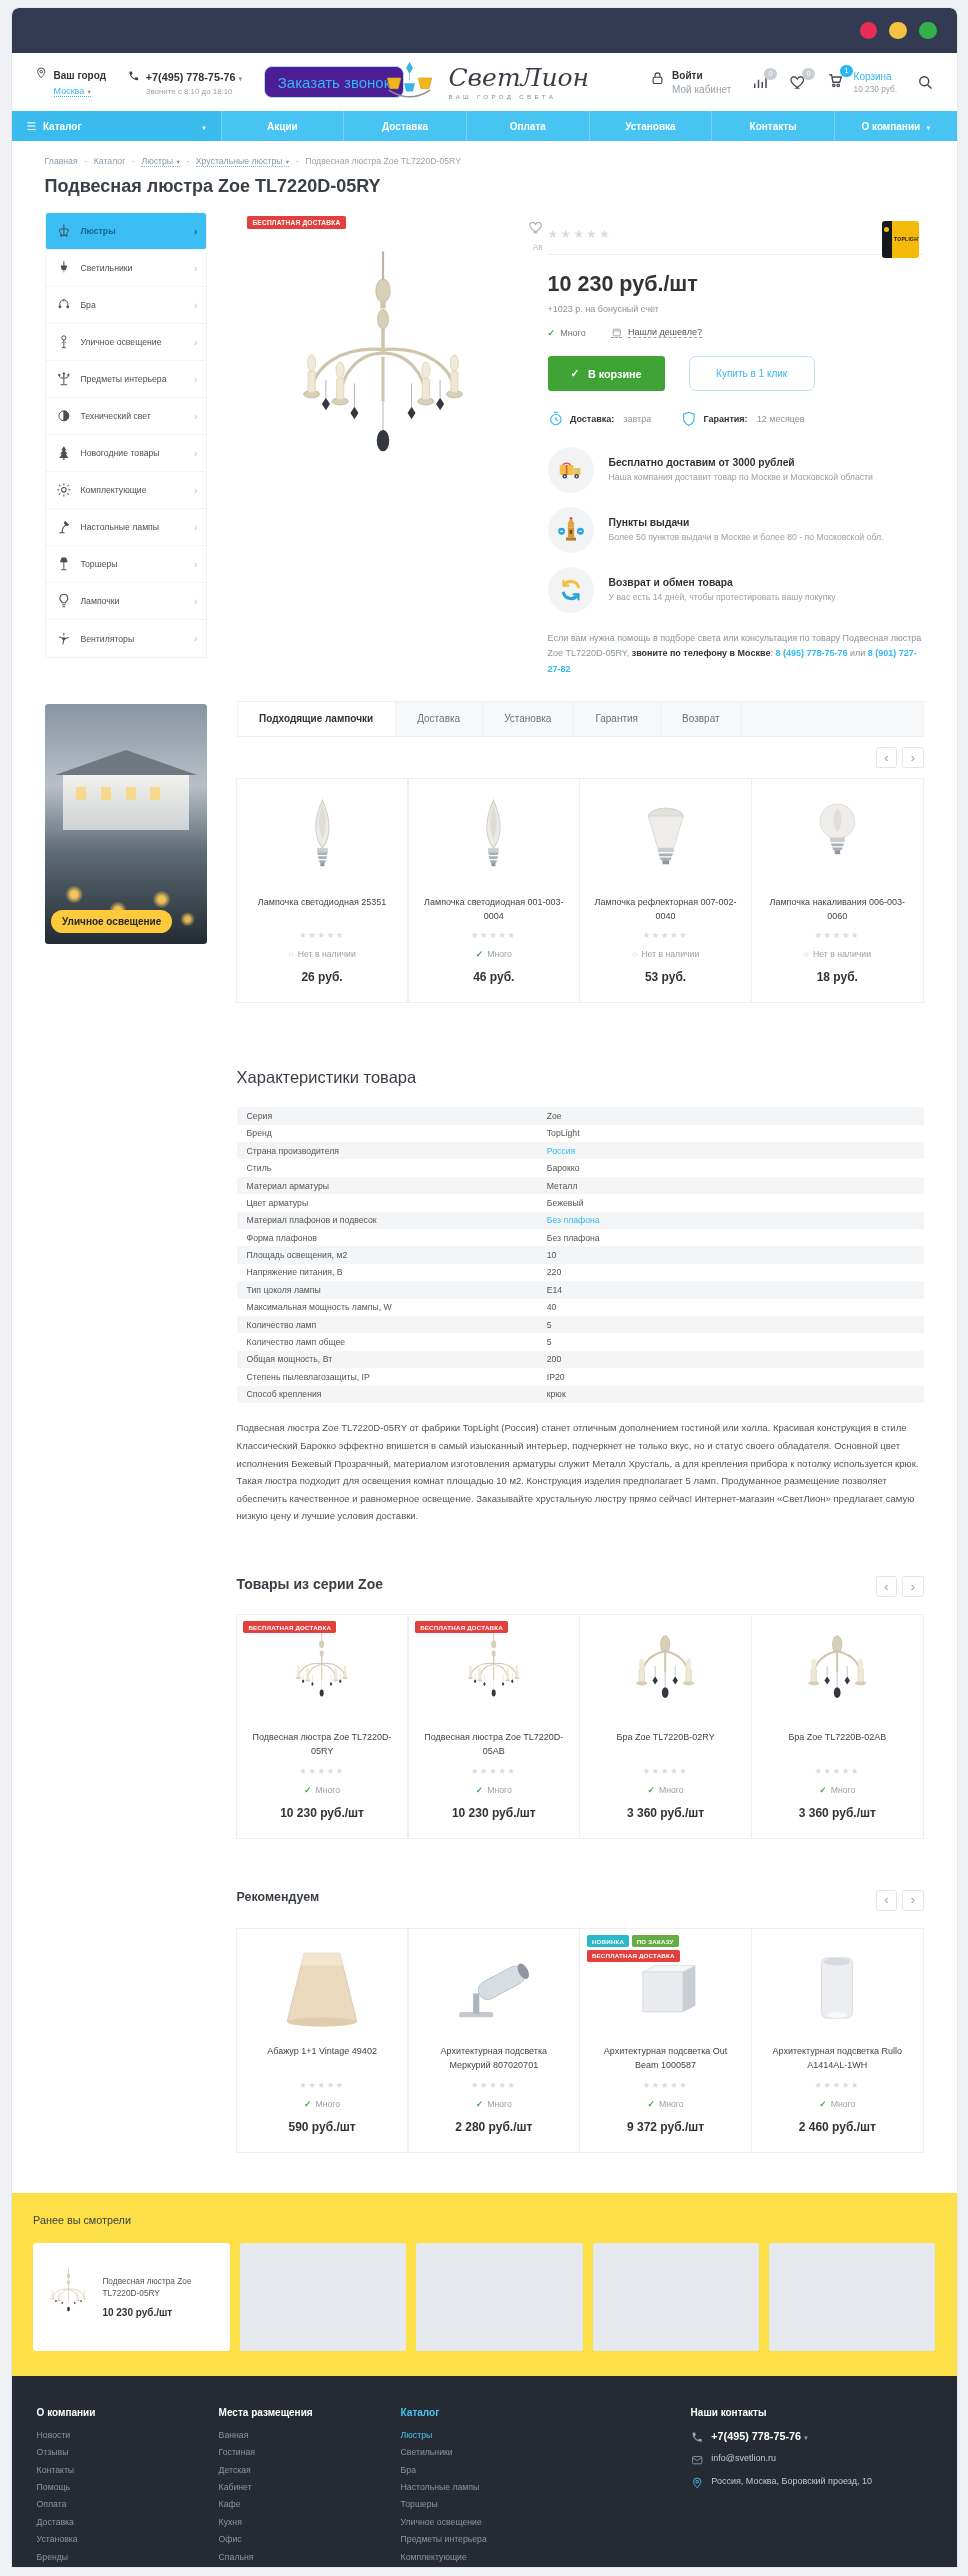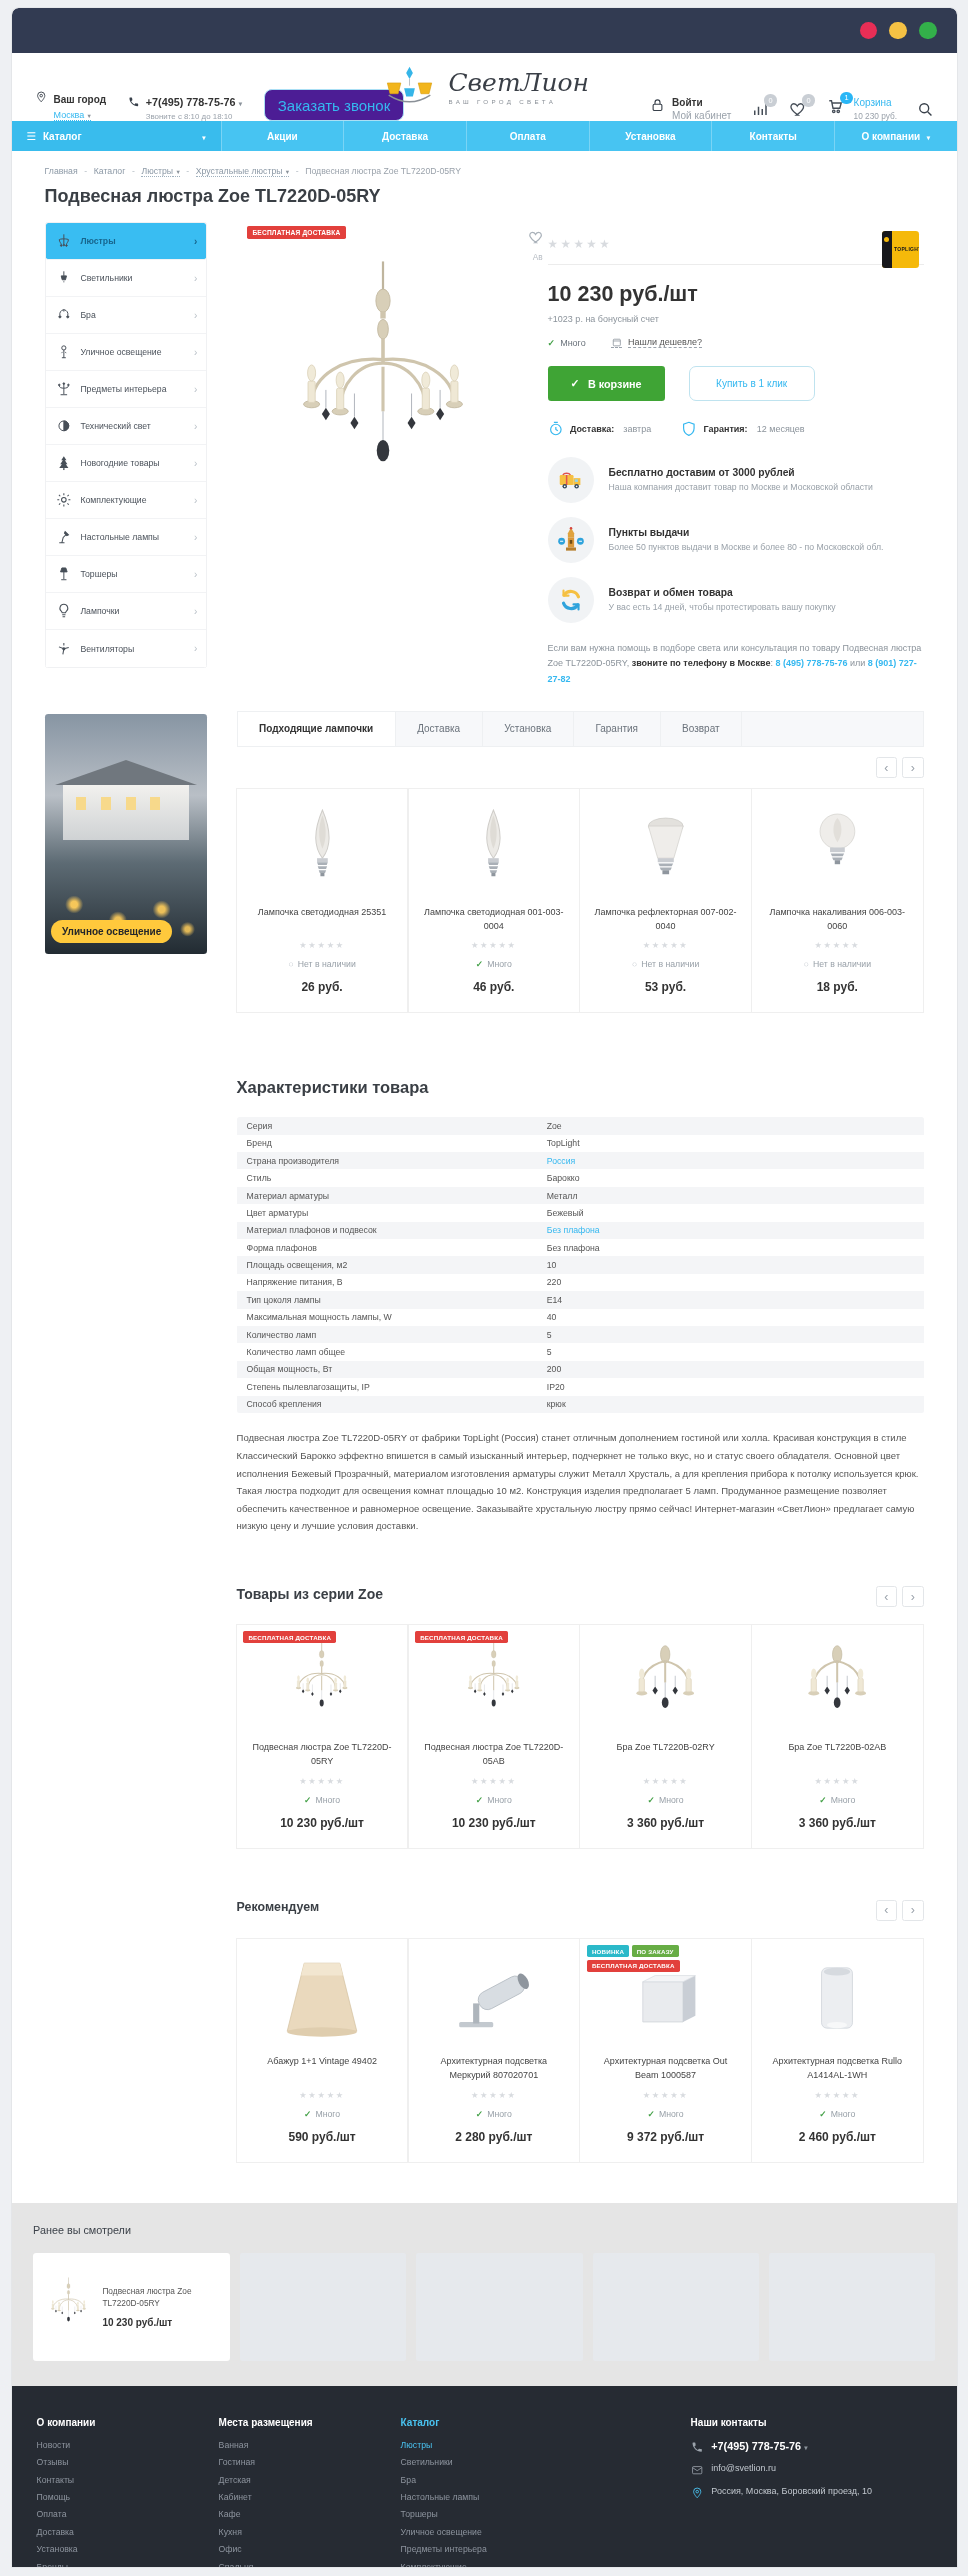--- a/index.html
+++ b/index.html
@@ -5,21 +5,21 @@
   *{box-sizing:border-box;margin:0;padding:0}
   body{width:968px;height:2576px;background:#eef0f3;font-family:"Liberation Sans",sans-serif;overflow:hidden;position:relative;color:#333}
   .window{position:absolute;left:11.6px;top:8.3px;width:945px;height:2559px;background:#fff;border-radius:6.6px 6.6px 0 0;display:flex;flex-direction:column;overflow:hidden;box-shadow:0 0 0 0.8px rgba(0,0,0,.05)}
   svg{display:block}
   .ico svg{width:100%;height:100%}
   
   .titlebar{flex:none;height:45px;background:#323b52;border-radius:6.6px 6.6px 0 0;display:flex;align-items:center;justify-content:flex-end;gap:12.4px;padding-right:20px}
   .tl{width:17.4px;height:17.4px;border-radius:50%;cursor:pointer}
   .tl.red{background:#e82e56}.tl.yellow{background:#f5c144}.tl.green{background:#33b04a}
   
-  .site-header{flex:none;height:68px;display:flex;align-items:flex-end;padding:0 23px;position:relative}
+  .site-header{flex:none;height:58px;display:flex;align-items:center;padding:0 23px;position:relative}
   .hdr-pin{width:12.4px;height:12.4px;color:#39414b}
   .hdr-city{display:flex;gap:6.6px;align-items:flex-start;cursor:pointer}
   .city-label{font-size:10px;font-weight:bold;color:#333}
   .city-val{font-size:9px;color:#35b8f0;border-bottom:0.8px dotted #35b8f0;display:inline-block;margin-top:3.3px}
   .caret::after{content:"▾";font-size:6.6px;margin-left:3.3px;color:#8b939b}
   .hdr-phone{margin-left:21.5px;display:flex;gap:6.6px;align-items:flex-start;cursor:pointer}
   .hdr-phone .ico{width:11.6px;height:11.6px;color:#39414b;margin-top:1.7px}
   .phone-num{font-size:10.8px;font-weight:bold;color:#333}
   .phone-sub{font-size:7.9px;color:#9aa2ab;margin-top:3.3px}
   .callback{margin-left:21.5px;border:0.8px solid #aadff5;color:#35b8f0;font-size:15px;padding:6.6px 13.2px;border-radius:8px;background:#4c1d95;cursor:pointer}
@@ -133,35 +133,35 @@
   .pcard-name{font-size:9px;color:#444;line-height:1.5;min-height:27px}
   .pcard-stars{color:#d8dbdf;font-size:8.3px;letter-spacing:1.7px;margin-top:7.4px}
   .pcard-stock{font-size:8.7px;color:#98a0a8;margin-top:9px;display:flex;justify-content:center;gap:4.1px}
   .pcard-stock .si::before{content:"○";color:#c4cad0}
   .pcard-stock.ok .si::before{content:"✓";color:#43a047;font-weight:bold}
   .pcard-price{font-size:12px;font-weight:bold;color:#333;margin-top:10.8px}
   .pcard-badges{position:absolute;left:6.6px;top:6.6px;display:flex;flex-wrap:wrap;gap:2.5px;max-width:124px;justify-content:flex-start}
   .badge{font-size:6.2px;font-weight:bold;color:#fff;padding:2.5px 5px;border-radius:1.7px;letter-spacing:0.2px}
   .badge.red{background:#e2403c}.badge.teal{background:#2bb9c9}.badge.green{background:#67ad45}
   
-  .specs-title{font-size:16.5px;font-weight:700;color:#3a3f45;margin-top:65px}
+  .specs-title{font-size:16.5px;font-weight:400;color:#3a3f45;margin-top:65px}
   .spec-table{margin-top:20px;border-radius:2.5px;overflow:hidden}
   .spec-row{display:flex;align-items:center;font-size:8.7px;color:#555;height:17.4px;padding:0 10px}
   .spec-row:nth-child(odd){background:#f4f5f7}
   .spec-label{width:45%}
   .spec-value.linkval{color:#35b8f0}
   .desc{margin-top:16.5px;font-size:9.5px;color:#555;line-height:1.85}
   .sec-head{display:flex;justify-content:space-between;margin-top:51px}
   .sec-title{font-size:14px;font-weight:600;color:#3a3f45}
   .sec-title.small{font-size:12.4px}
   .sec-head .arrows{margin:0}
   .sec-grid{margin-top:16.5px}
   .bottom-pad{height:40px}
   
-  .viewed{flex:none;background:#e5e5e5;padding:21.5px 21.5px 25px}
+  .viewed{flex:none;background:#fde047;padding:21.5px 21.5px 25px}
   .viewed-title{font-size:10.8px;color:#3c424a}
   .viewed-row{display:flex;gap:10px;margin-top:16.5px}
   .vcard{flex:none;width:197px;height:108px;background:#fff;border-radius:3.3px;display:flex;align-items:center;gap:8.3px;padding:10px;cursor:pointer}
   .vimg{flex:none;width:51px;height:79px}
   .vimg svg{width:100%;height:100%}
   .vname{font-size:8.3px;color:#555;line-height:1.5}
   .vprice{font-size:10px;font-weight:bold;color:#333;margin-top:7.4px}
   .vph{flex:1;background:#e6e9ed;border-radius:2.5px;height:108px}
   
   .footer{flex:1;background:#262b33;color:#fff;padding:31px 25px 0;position:relative;display:flex;flex-direction:column}

